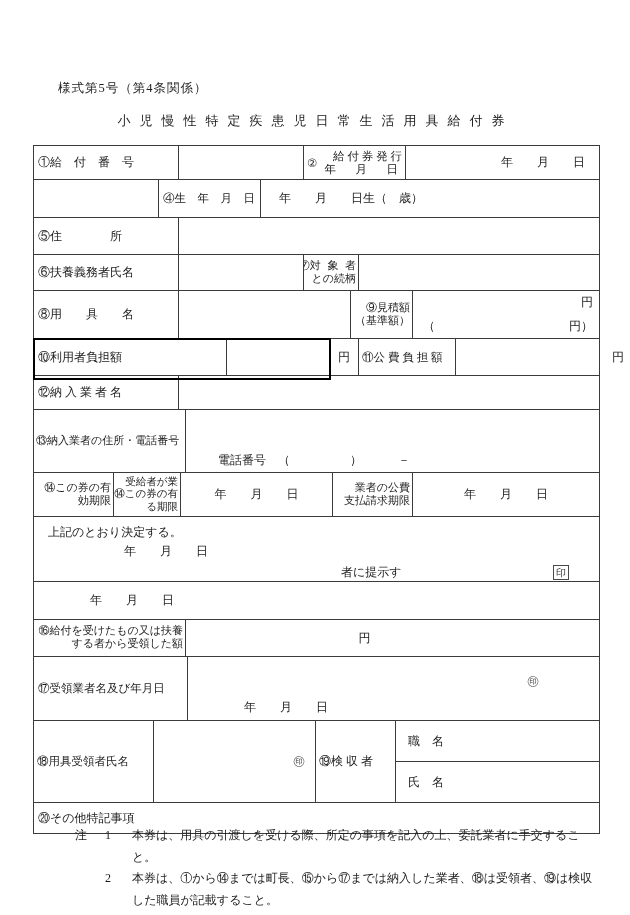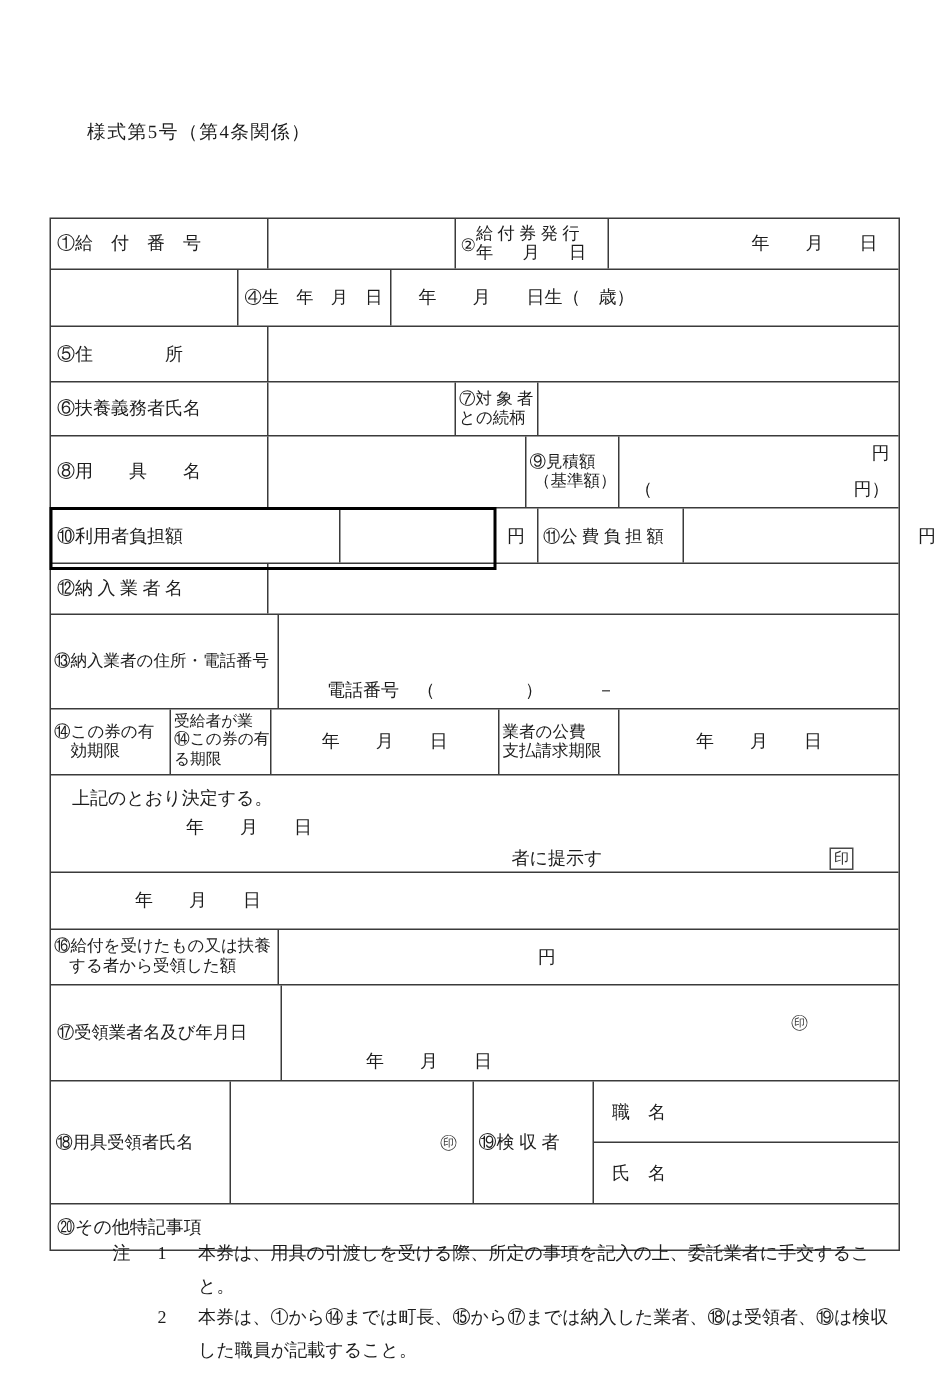--- a/index.html
+++ b/index.html
@@ -7,24 +7,24 @@
         font-family:"Liberation Serif","DejaVu Serif",serif;color:#1c1c1c;margin-top:33px;}
   .formno{position:absolute;left:58px;top:47px;font-size:12.5px;letter-spacing:1px;}
   .title{position:absolute;left:33px;top:79px;width:565px;text-align:center;
          font-size:13px;letter-spacing:9px;white-space:nowrap;}
   .tbl{position:absolute;left:33px;top:112px;width:565px;border:1px solid #3b3b3b;background:#fff;}
   .t-row{display:flex;border-bottom:1px solid #3b3b3b;position:relative;align-items:stretch;}
   .t-row.last{border-bottom:none;}
   .cell{box-sizing:border-box;border-right:1px solid #3b3b3b;display:flex;align-items:center;
         padding:1px 4px;font-size:12px;flex-shrink:0;overflow:hidden;white-space:nowrap;}
   .nb{border-right:none !important;}
-  .col{flex-direction:column;justify-content:center;align-items:flex-start;}
+  .col{flex-direction:column;justify-content:center;align-items:flex-end;}
   .ctr{justify-content:center;}
   .rt{justify-content:flex-end;}
-  .sm{font-size:11px;line-height:13px;}
+  .sm{font-size:11px;line-height:13px;font-family:Liberation Mono, monospace;}
   .xs{font-size:10.5px;line-height:12.5px;}
   .s2{font-size:11.5px;}
   .rel{position:relative;}
   .bold{position:absolute;left:-1px;top:-1px;width:294px;height:calc(100% + 2px);
         border:2px solid #000;pointer-events:none;z-index:2;}
   .stack{flex-direction:column;padding:0;align-items:stretch;justify-content:stretch;}
   .srow{flex:1;display:flex;align-items:center;padding-left:12px;border-bottom:1px solid #3b3b3b;box-sizing:border-box;font-size:12px;}
   .srow.last{border-bottom:none;}
   .sealbox{border:1px solid #4a4a4a;font-size:10px;line-height:13px;padding:0 2px;color:#333;}
   .sealmark{font-size:12px;color:#333;}
@@ -33,20 +33,21 @@
   .nmark{width:30px;flex-shrink:0;}
   .nnum{width:27px;flex-shrink:0;}
   .ntext{width:465px;}
 </style>
 </head>
 <body>
 
 <div class="page">
 
   <div class="formno">様式第5号（第4条関係）</div>
+  <div class="title">小児慢性特定疾患児日常生活用具給付券</div>
 
   <div class="tbl">
 
     <div class="t-row" style="height:33px">
       <div class="cell" style="width:145px">①給　付　番　号</div>
       <div class="cell" style="width:125px"></div>
       <div class="cell s2" style="width:102px;padding:1px 3px">
         <span>②</span>
         <span class="col" style="display:flex;flex:1">
           <span style="line-height:13px">給 付 券 発 行</span>

